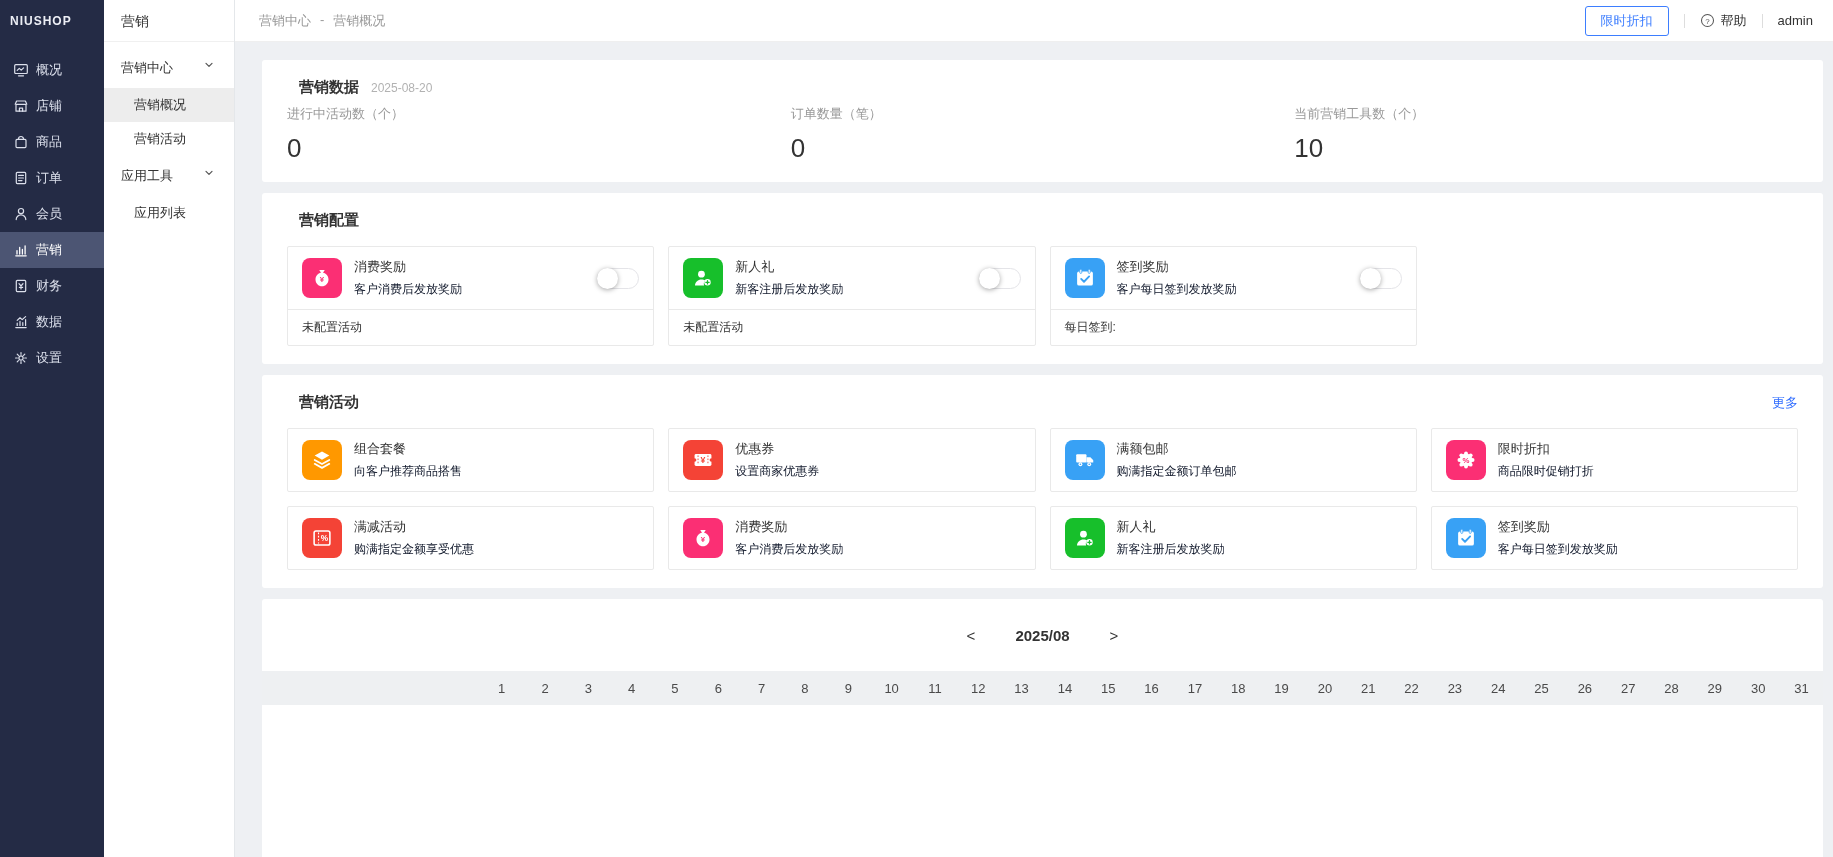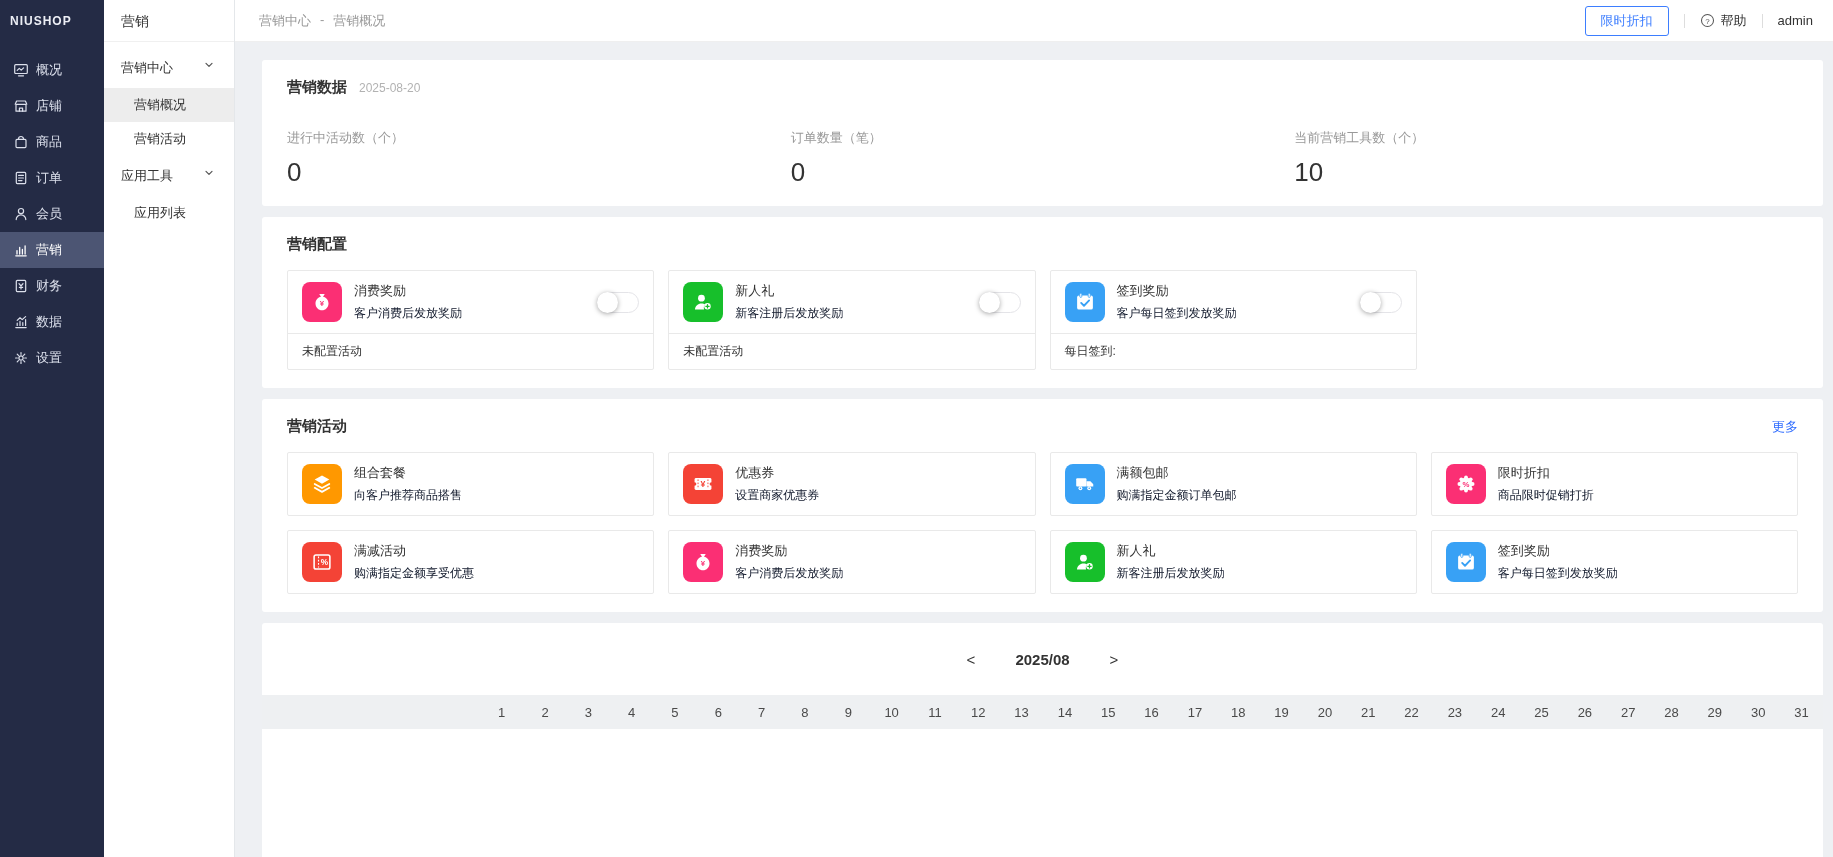--- a/index.html
+++ b/index.html
@@ -41,27 +41,27 @@
   .breadcrumb { font-size: 13px; color: #999; display: flex; gap: 9px; }
   .topbar-right { display: flex; align-items: center; gap: 15px; font-size: 13px; color: #333; }
   .visit-btn { border: 1px solid #3d7eff; color: #3d7eff; background: #fff; font-size: 13px;
                padding: 5px 15px; border-radius: 3px; cursor: pointer; font-family: inherit; }
   .tb-divider { width: 1px; height: 14px; background: #ddd; }
   .help { display: flex; align-items: center; gap: 5px; cursor: pointer; }
   .admin { cursor: pointer; }
 
   .content { flex: 1; padding: 18px 10px 0 27px; display: flex; flex-direction: column; overflow: hidden; }
   .card { background: #fff; border-radius: 3px; padding: 18px 25px; margin-bottom: 11px; }
-  .card-head { display: flex; align-items: baseline; }
+  .card-head { display: flex; align-items: baseline; margin-left: 12px; }
   .card-head.space { justify-content: space-between; }
   .card-title { font-size: 15px; font-weight: bold; color: #333; }
   .card-date { font-size: 12px; color: #b2b2b2; margin-left: 12px; }
   .more { font-size: 13px; color: #2d6bff; cursor: pointer; text-decoration: none; }
 
-  .stats { display: flex; margin-top: 32px; }
+  .stats { display: flex; margin-top: 8px; }
   .stat { flex: 1; }
   .stat-label { font-size: 13px; color: #999; }
   .stat-value { font-size: 26px; color: #333; margin-top: 10px; }
 
   .grid4 { display: grid; grid-template-columns: repeat(4, 1fr); gap: 14px; margin-top: 16px; }
   .cfg-box { border: 1px solid #e9e9e9; border-radius: 2px; background: #fff; }
   .cfg-top { display: flex; align-items: center; padding: 11px 14px; }
   .icon-box { width: 40px; height: 40px; border-radius: 8px; flex-shrink: 0;
               display: flex; align-items: center; justify-content: center; }
   .item-txt { margin-left: 12px; flex: 1; min-width: 0; }

